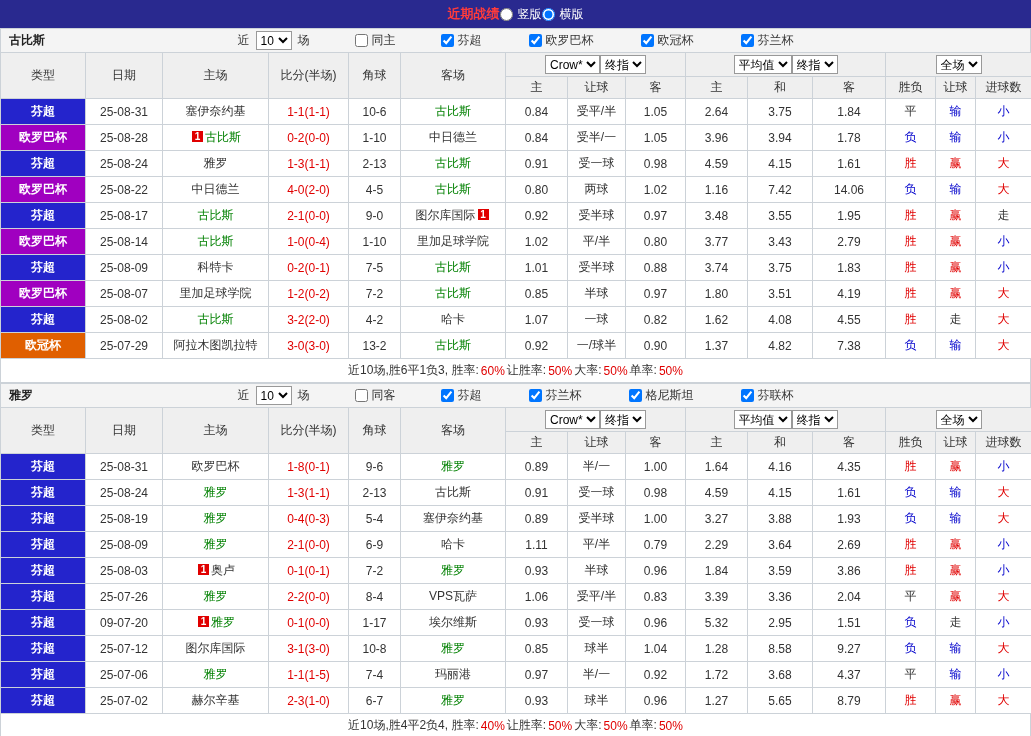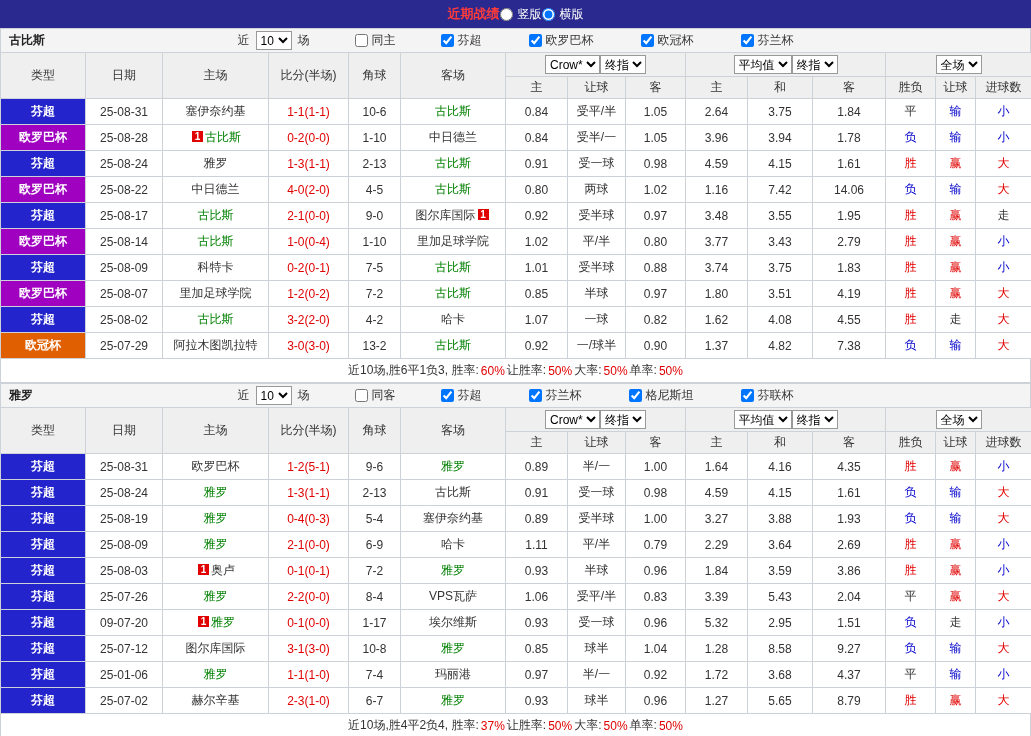--- a/index.html
+++ b/index.html
@@ -430,21 +430,21 @@
         <th>胜负</th>
         <th>让球</th>
         <th>进球数</th>
       </tr>
     </thead>
     <tbody>
         <tr>
           <td class="lg" style="background: rgb(36, 36, 204);">芬超</td>
           <td>25-08-31</td>
           <td><span>欧罗巴杯</span></td>
-          <td class="score">1-2(5-1)</td>
+          <td class="score">1-8(0-1)</td>
           <td>9-6</td>
           <td><span class="green">雅罗</span></td>
           <td>0.89</td>
           <td>半/一</td>
           <td>1.00</td>
           <td>1.64</td>
           <td>4.16</td>
           <td>4.35</td>
           <td class="red">胜</td>
           <td class="red">赢</td>
@@ -522,21 +522,21 @@
           <td class="lg" style="background: rgb(36, 36, 204);">芬超</td>
           <td>25-07-26</td>
           <td><span class="green">雅罗</span></td>
           <td class="score">2-2(0-0)</td>
           <td>8-4</td>
           <td><span>VPS瓦萨</span></td>
           <td>1.06</td>
           <td>受平/半</td>
           <td>0.83</td>
           <td>3.39</td>
-          <td>5.43</td>
+          <td>3.36</td>
           <td>2.04</td>
           <td class="dark">平</td>
           <td class="red">赢</td>
           <td class="red">大</td>
         </tr>
         <tr>
           <td class="lg" style="background: rgb(36, 36, 204);">芬超</td>
           <td>09-07-20</td>
           <td><span class="card">1</span><span class="green">雅罗</span></td>
           <td class="score">0-1(0-0)</td>
@@ -564,23 +564,23 @@
           <td>1.04</td>
           <td>1.28</td>
           <td>8.58</td>
           <td>9.27</td>
           <td class="blue">负</td>
           <td class="blue">输</td>
           <td class="red">大</td>
         </tr>
         <tr>
           <td class="lg" style="background: rgb(36, 36, 204);">芬超</td>
-          <td>25-01-06</td>
-          <td><span class="green">雅罗</span></td>
-          <td class="score">1-1(1-0)</td>
+          <td>25-07-06</td>
+          <td><span class="green">雅罗</span></td>
+          <td class="score">1-1(1-5)</td>
           <td>7-4</td>
           <td><span>玛丽港</span></td>
           <td>0.97</td>
           <td>半/一</td>
           <td>0.92</td>
           <td>1.72</td>
           <td>3.68</td>
           <td>4.37</td>
           <td class="dark">平</td>
           <td class="blue">输</td>
@@ -601,21 +601,21 @@
           <td>8.79</td>
           <td class="red">胜</td>
           <td class="red">赢</td>
           <td class="red">大</td>
         </tr>
       </tbody>
   </table>
 
   <div class="summary">
       <span class="dark">近10场,胜4平2负4, 胜率:</span>
-      <span class="red">37%</span>
+      <span class="red">40%</span>
       <span class="dark"> 让胜率:</span>
       <span class="red">50%</span>
       <span class="dark"> 大率:</span>
       <span class="red">50%</span>
       <span class="dark"> 单率:</span>
       <span class="red">50%</span>
     </div>
 </section>
 
 </body></html>

